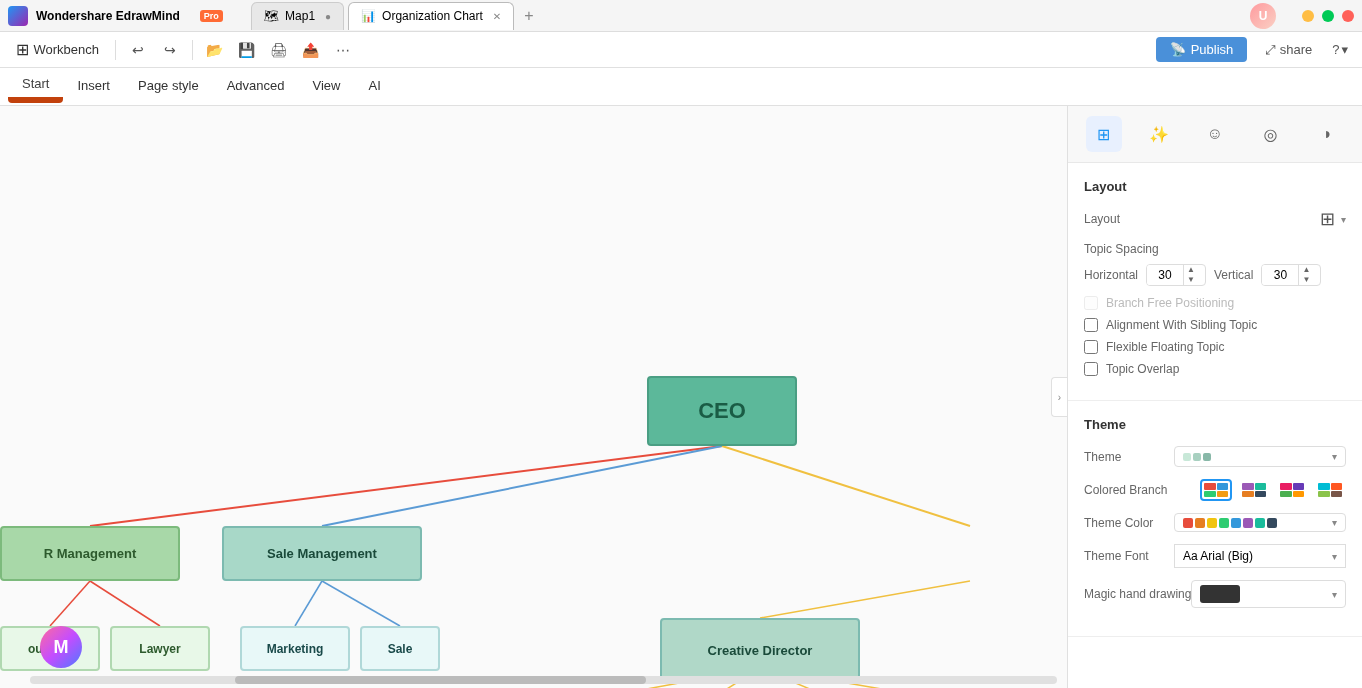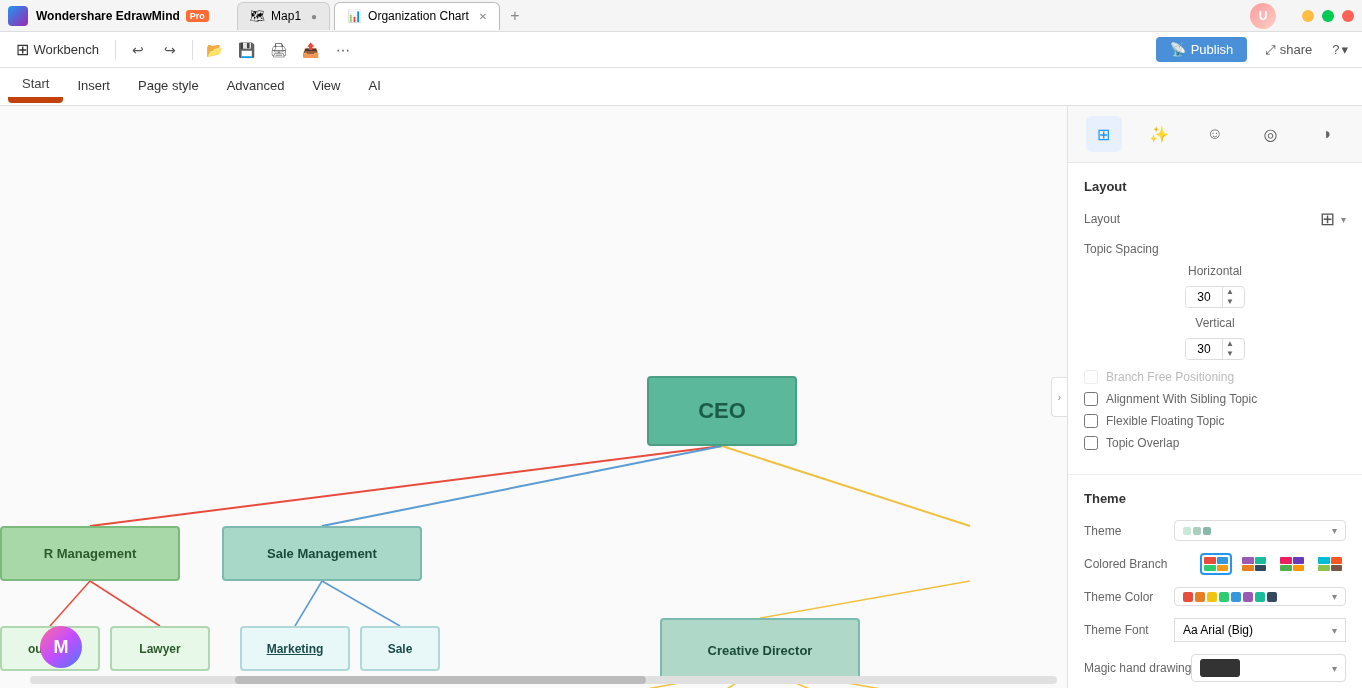--- a/index.html
+++ b/index.html
@@ -413,21 +413,20 @@
       padding: 1px 3px;
       cursor: pointer;
       color: #666;
       line-height: 1;
     }
 
     .spacing-row {
       display: flex;
       align-items: center;
       gap: 8px;
-      flex-direction: column;
     }
     .spacing-label {
       font-size: 12px;
       color: #666;
     }
 
     
     .checkbox-row {
       display: flex;
       align-items: center;
@@ -564,21 +563,21 @@
       font-size: 12px;
       color: white;
       font-weight: bold;
     }
   </style>
 </head>
 <body>
 
 <div class="title-bar">
   <div class="app-icon"></div>
-  <span style="font-size:12px;font-weight:600;margin-right:2px;">Wondershare EdrawMind</span>
+  <span style="font-size:12px;font-weight:600;margin-right:16px;">Wondershare EdrawMind</span>
   <span class="pro-badge">Pro</span>
   <div style="width:20px;"></div>
 
   <div class="tab" style="font-size:12px;">
     <span>🗺</span>
     <span>Map1</span>
     <span class="tab-close">●</span>
   </div>
 
   <div class="tab active" style="font-size:12px;">
@@ -681,21 +680,21 @@
 
 
     <div class="org-node node-acc" style="font-size:12px;">
       <span>ountant</span>
     </div>
 
     <div class="org-node node-lawyer" style="font-size:12px;">
       <span>Lawyer</span>
     </div>
 
-    <div class="org-node node-marketing" style="font-size:12px;text-decoration:underline;">
+    <div class="org-node node-marketing" style="font-size:12px;">
       <span>Marketing</span>
     </div>
 
     <div class="org-node node-sale2" style="font-size:12px;">
       <span>Sale</span>
     </div>
 
     <div class="org-node node-creative" style="font-size:13px;">
       <span>Creative Director</span>
     </div>

